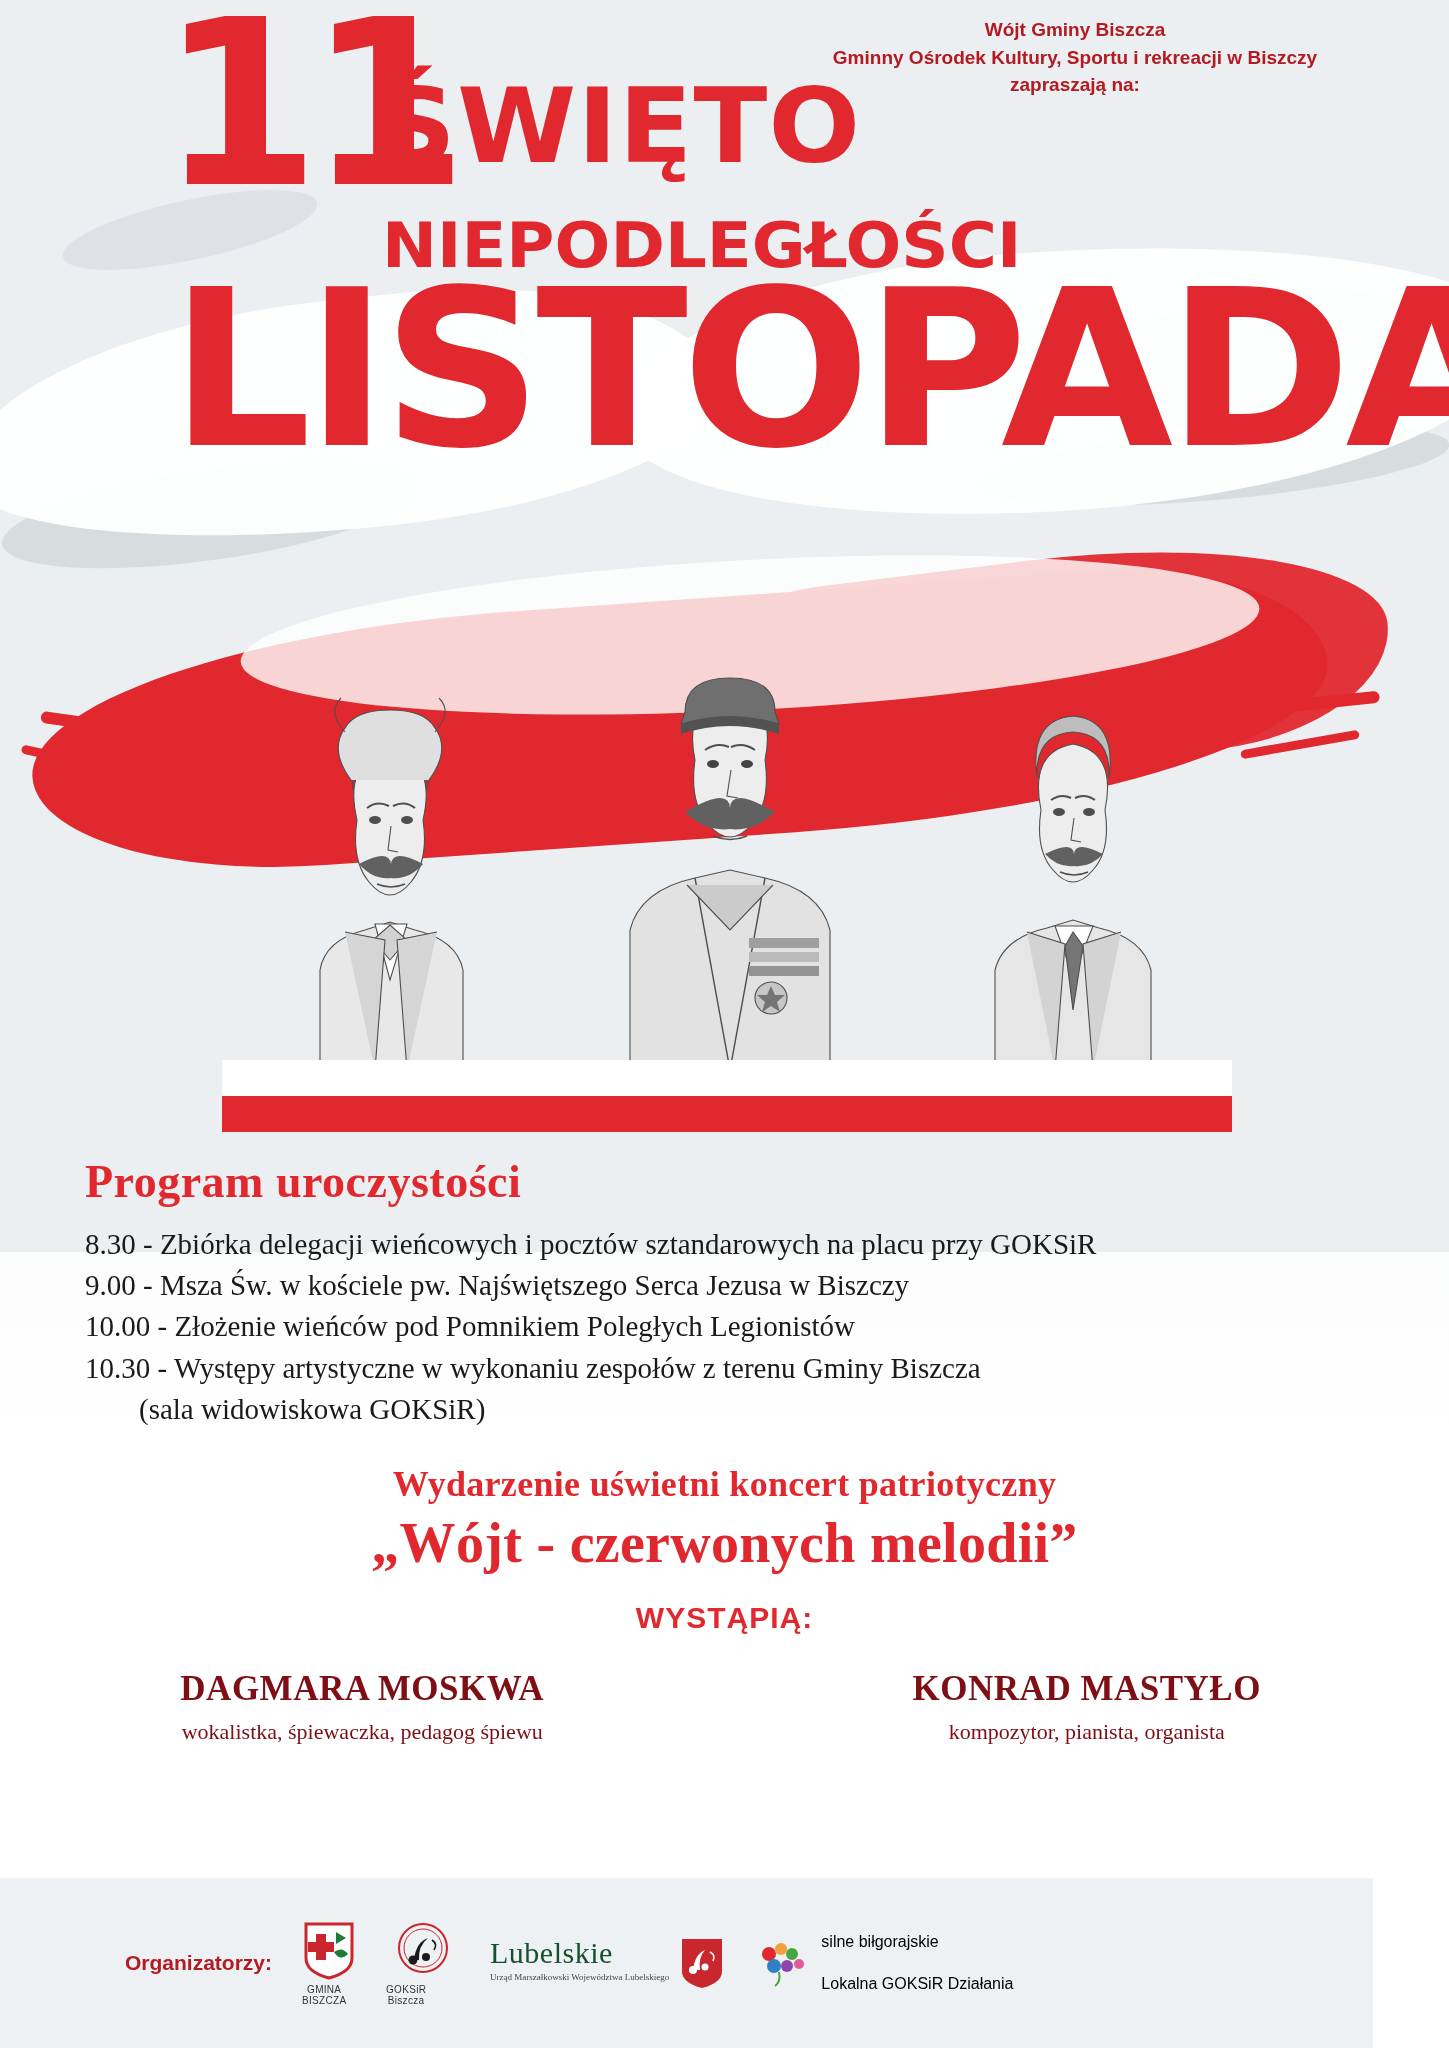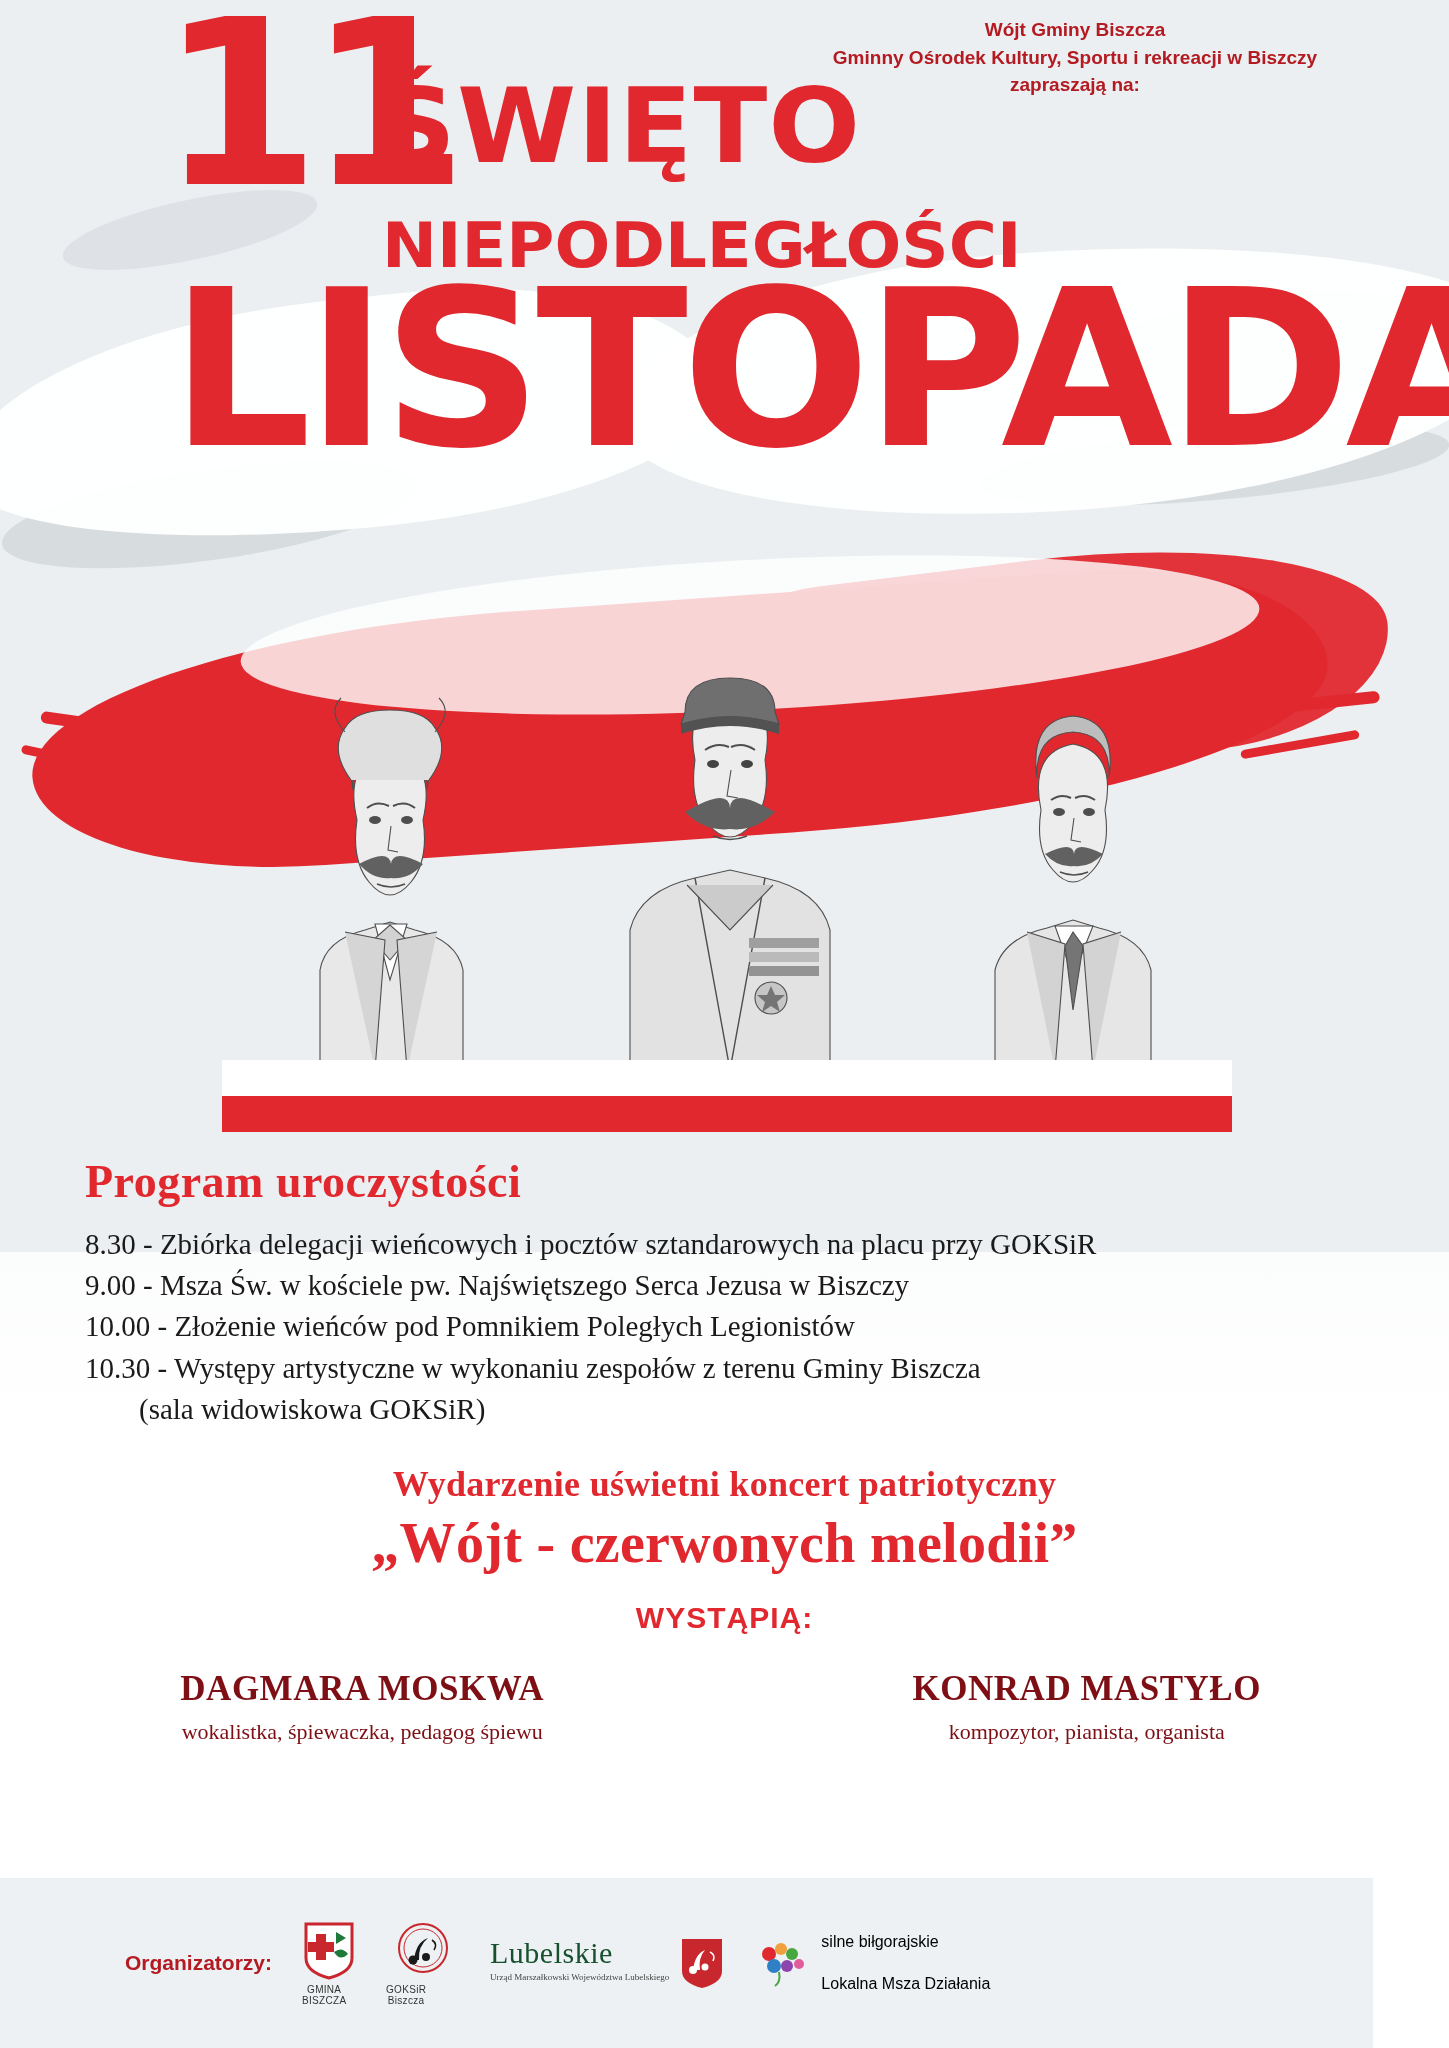--- a/index.html
+++ b/index.html
@@ -532,18 +532,18 @@
             <circle cx="26" cy="11" r="6" fill="#f2a03d"></circle>
             <circle cx="37" cy="16" r="6" fill="#46a63f"></circle>
             <circle cx="19" cy="28" r="7" fill="#2f80c4"></circle>
             <circle cx="32" cy="28" r="6" fill="#8e44ad"></circle>
             <circle cx="44" cy="26" r="5" fill="#e05c9a"></circle>
             <path d="M24 34 q2 10 -4 14" stroke="#46a63f" stroke-width="2" fill="none"></path>
           </g>
         </svg>
         <div style="display:flex;flex-direction:column;gap:24px;">
           <div class="t1">silne biłgorajskie</div>
-          <div class="t2">Lokalna Msza Działania</div>
+          <div class="t2">Lokalna GOKSiR Działania</div>
         </div>
       </div>
     </div>
   </div>
 </div>
 
 </body></html>

